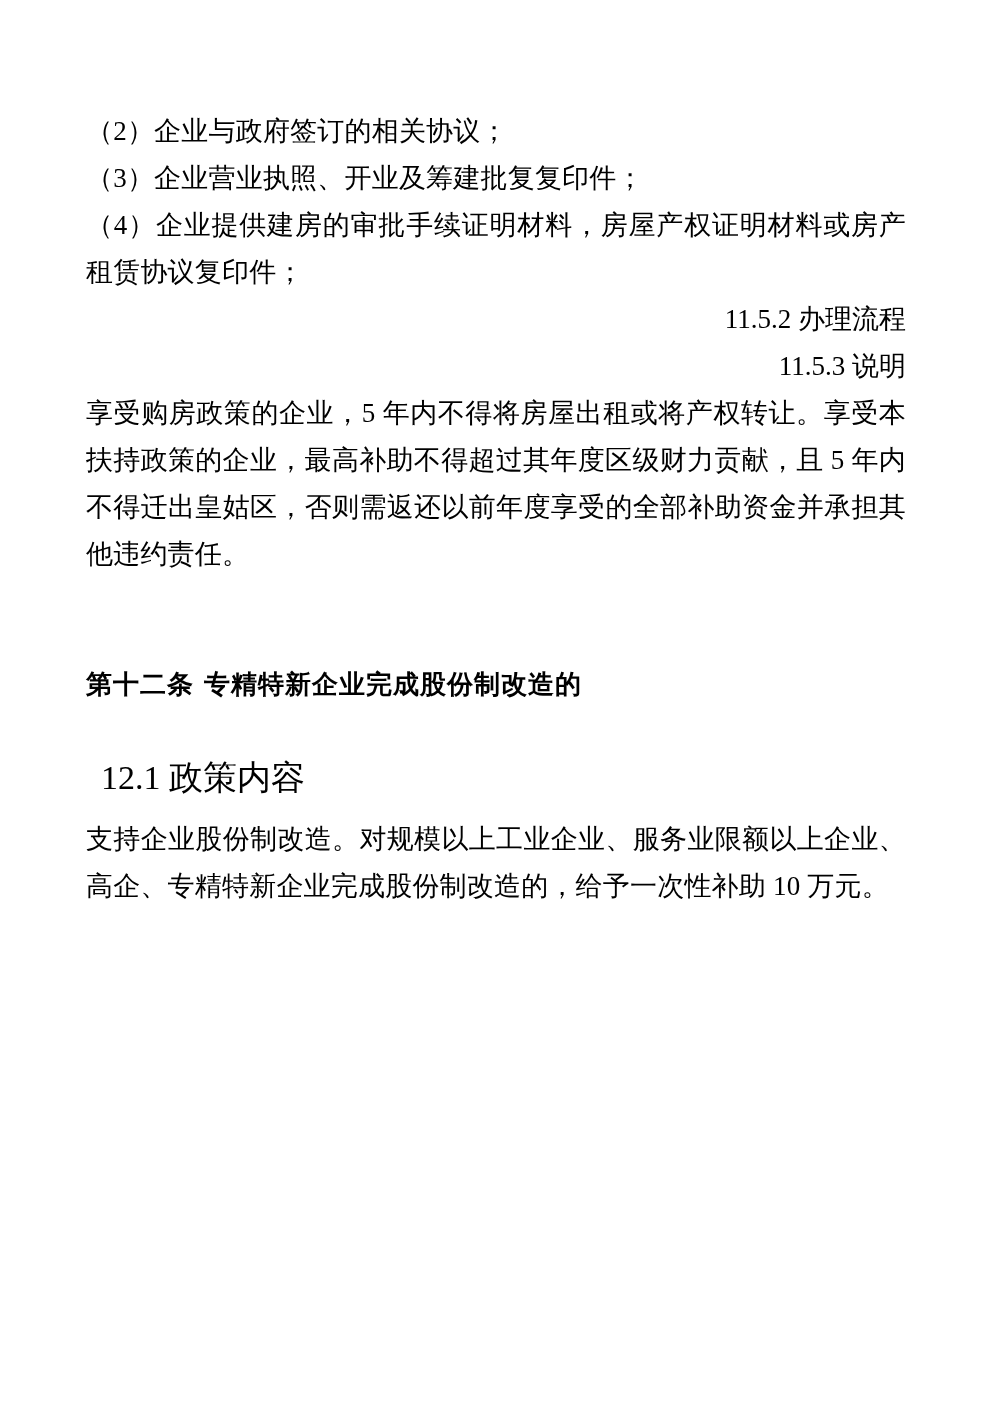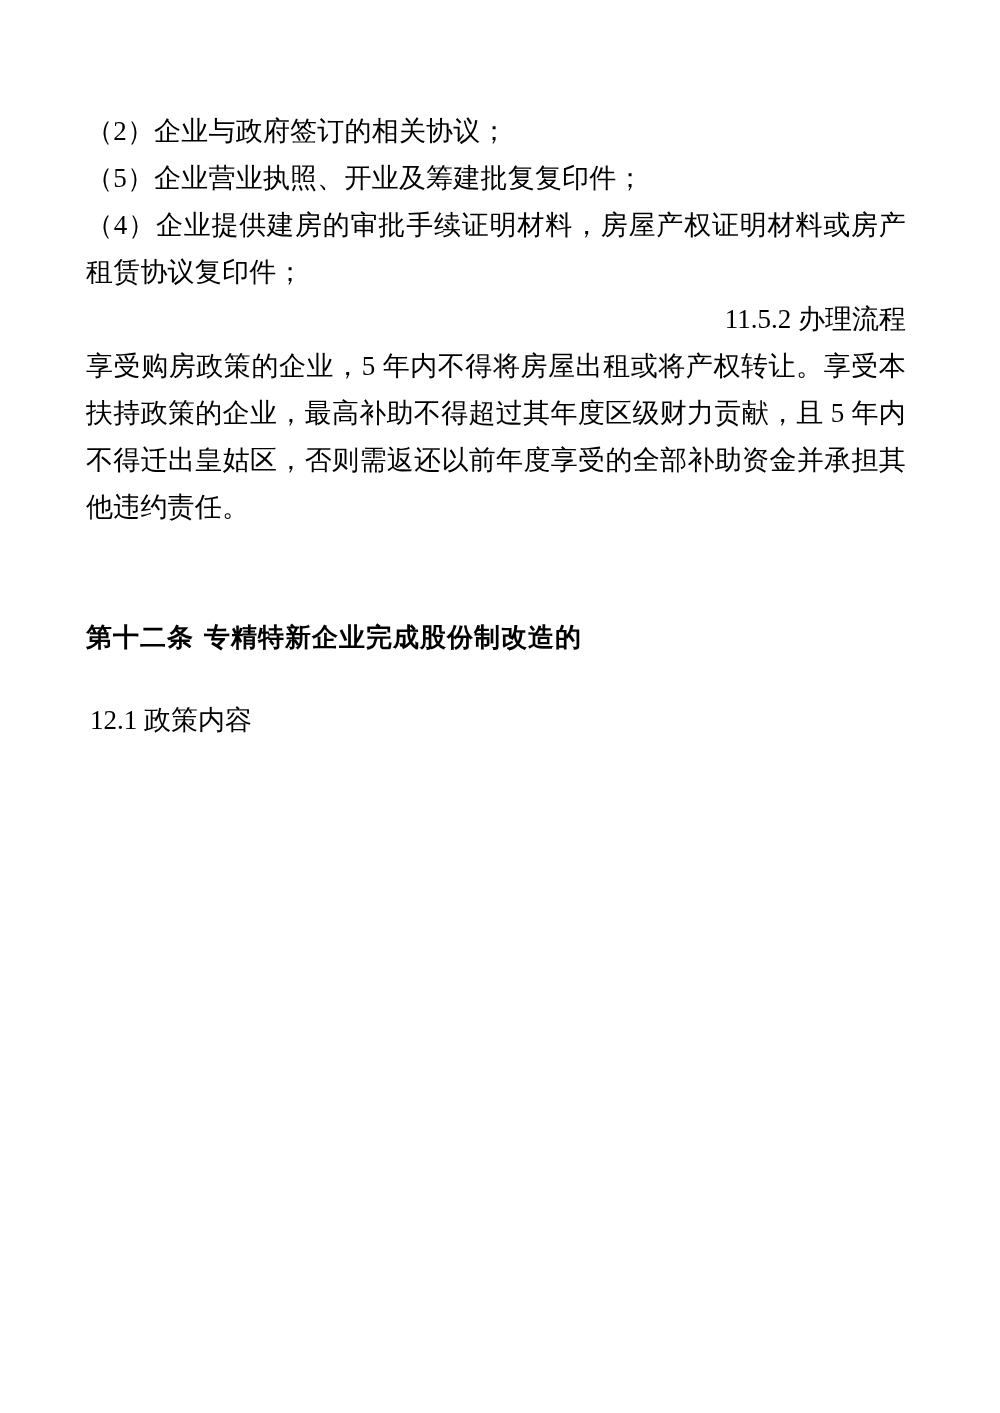--- a/index.html
+++ b/index.html
@@ -46,57 +46,59 @@
   }
   .article-title {
     font-family: "DejaVu Sans", "Liberation Sans", sans-serif;
     font-weight: bold;
     font-size: 26px;
     line-height: 40px;
     letter-spacing: 1px;
     margin: 0;
   }
   .sub-title {
-    font-size: 27px;
+    font-size: 34px;
     line-height: 46px;
-    margin: 4px;
+    margin: 15px;
   }
   .page-number {
     position: absolute;
     left: 0;
     right: 0;
     top: 1253px;
     text-align: center;
     font-size: 19px;
     font-family: "Liberation Serif", serif;
     color: #000;
   }
 </style>
 </head>
 <body>
 
 <div class="page">
 
   <div class="content">
 
     <p class="para">（2）企业与政府签订的相关协议；</p>
-    <p class="para">（5）企业营业执照、开业及筹建批复复印件；</p>
+    <p class="para">（3）企业营业执照、开业及筹建批复复印件；</p>
     <p class="para">（4）企业提供建房的审批手续证明材料，房屋产权证明材料或房产租赁协议复印件；</p>
 
     <p class="section-head">11.5.2  办理流程</p>
 
+    <p class="section-head">11.5.3  说明</p>
     <p class="para">享受购房政策的企业，5 年内不得将房屋出租或将产权转让。享受本扶持政策的企业，最高补助不得超过其年度区级财力贡献，且 5 年内不得迁出皇姑区，否则需返还以前年度享受的全部补助资金并承担其他违约责任。</p>
 
     <div class="spacer-lg"></div>
 
     <p class="article-title">第十二条  专精特新企业完成股份制改造的</p>
 
     <div class="spacer-md"></div>
 
     <p class="sub-title">12.1  政策内容</p>
+    <p class="para">支持企业股份制改造。对规模以上工业企业、服务业限额以上企业、高企、专精特新企业完成股份制改造的，给予一次性补助 10 万元。</p>
 
     <div class="spacer-md"></div>
 
 
   </div>
 
   <div class="page-number">4</div>
 
 </div>
 

